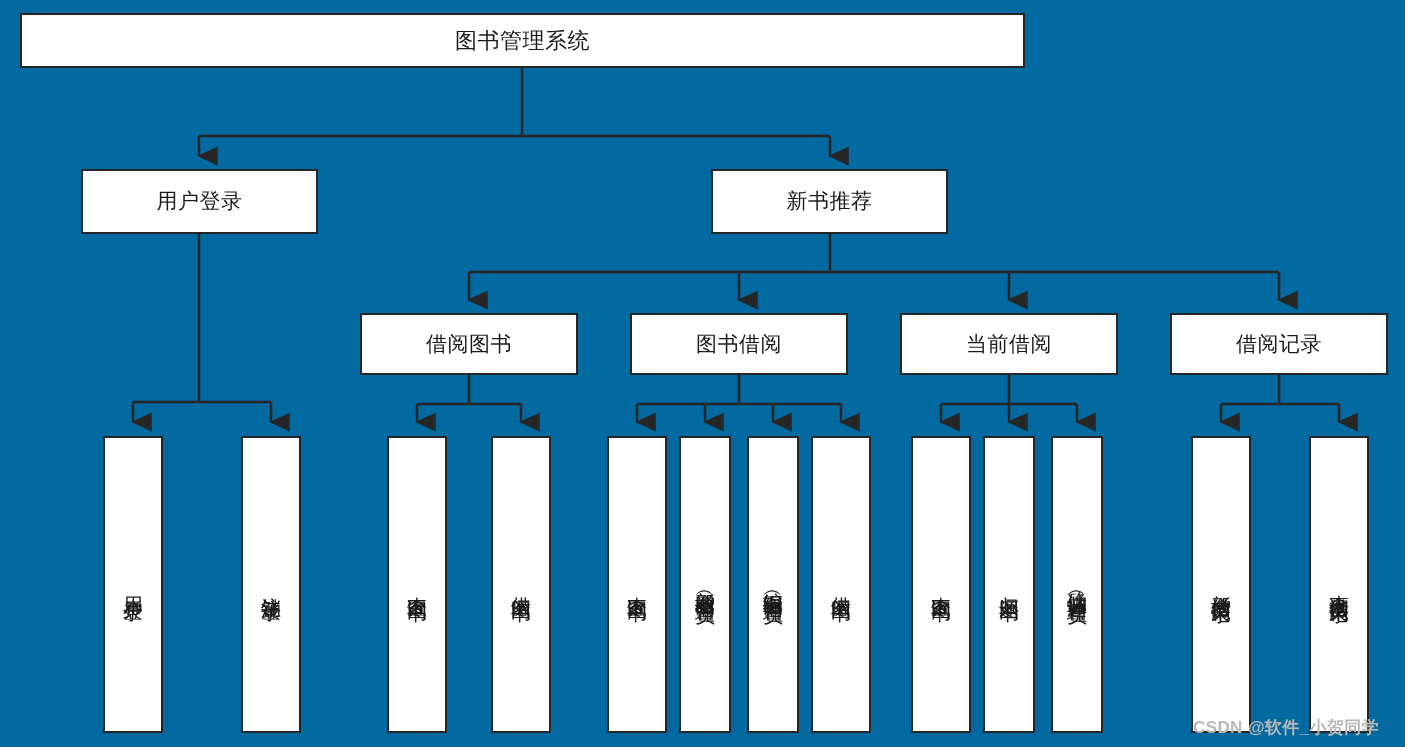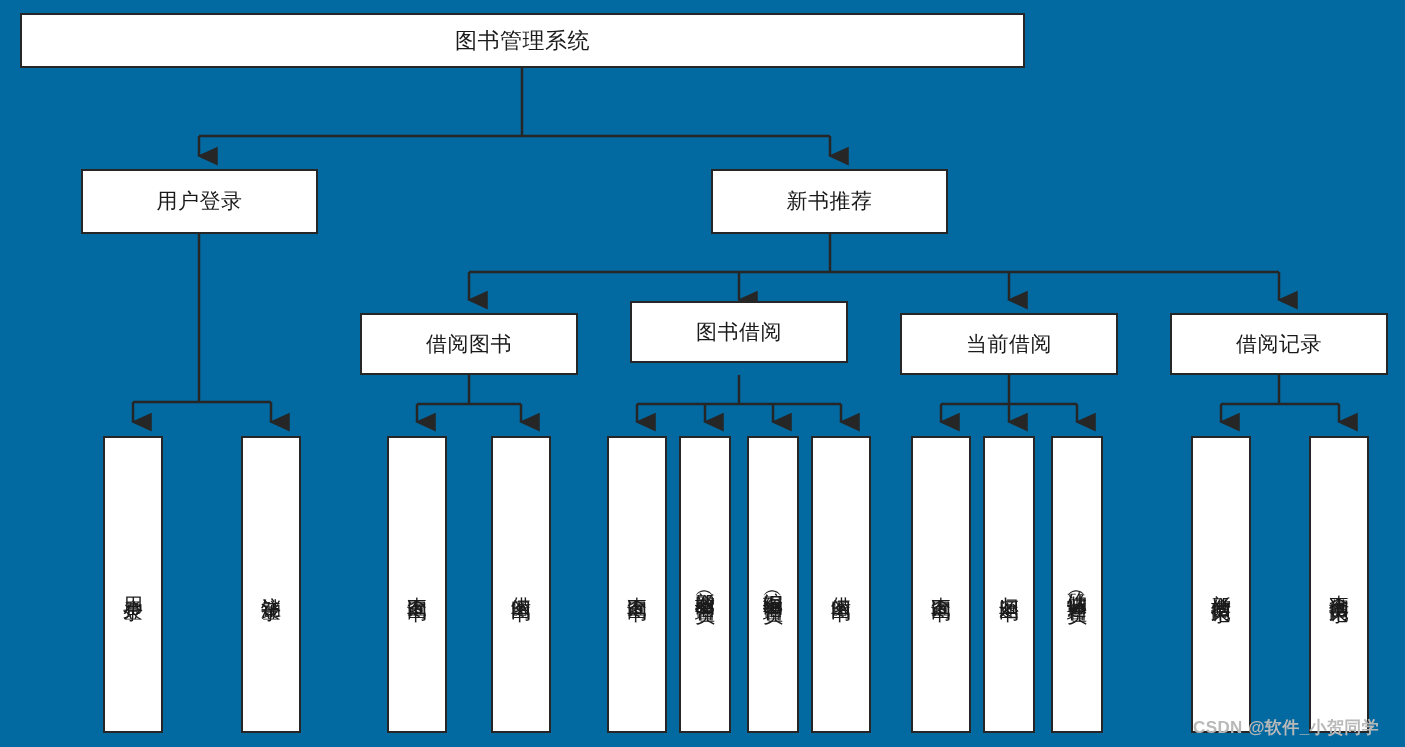--- a/index.html
+++ b/index.html
@@ -137,21 +137,21 @@
   </div>
 
   <div class="node horiz" style="left:711px; top:169px; width:237px; height:65px;">
     <span class="cap">新书推荐</span>
   </div>
 
   <div class="node horiz" style="left:360px; top:313px; width:218px; height:62px;">
     <span class="cap">借阅图书</span>
   </div>
 
-  <div class="node horiz" style="left:630px; top:301px; width:218px; height:62px;">
+  <div class="node horiz" style="left:630px; top:313px; width:218px; height:62px;">
     <span class="cap">图书借阅</span>
   </div>
 
   <div class="node horiz" style="left:900px; top:313px; width:218px; height:62px;">
     <span class="cap">当前借阅</span>
   </div>
 
   <div class="node horiz" style="left:1170px; top:313px; width:218px; height:62px;">
     <span class="cap">借阅记录</span>
   </div>

